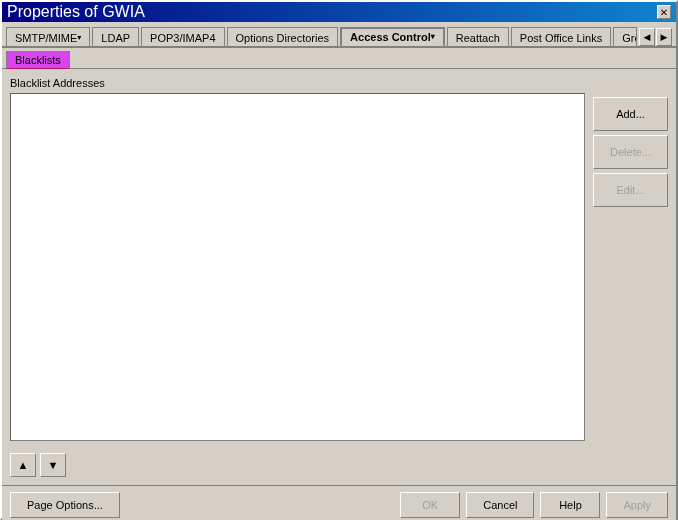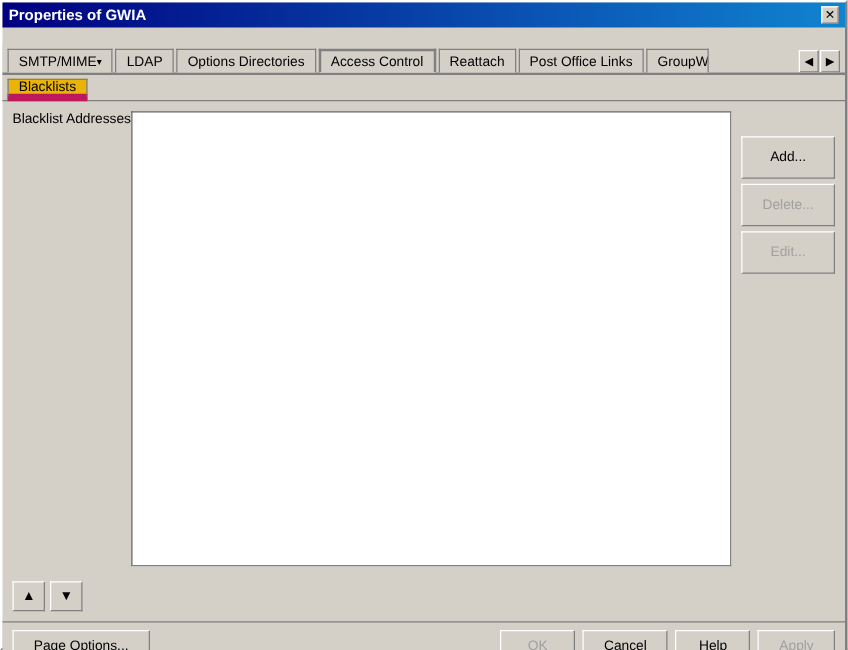--- a/index.html
+++ b/index.html
@@ -34,22 +34,22 @@
       background: linear-gradient(to right, #000080, #1084d0);
       color: white;
       padding: 3px 5px;
       display: flex;
       justify-content: space-between;
       align-items: center;
       height: 20px;
     }
 
     .title-bar-text {
-      font-weight: bold;
-      font-size: 12px;
+      font-weight: normal;
+      font-size: 16px;
       color: white;
     }
 
     .title-bar-close {
       width: 14px;
       height: 14px;
       background: #d4d0c8;
       border: 1px solid #ffffff;
       border-right-color: #808080;
       border-bottom-color: #808080;
@@ -62,21 +62,20 @@
     }
 
     .tabs-container {
       background: #d4d0c8;
       padding: 4px 4px 0 4px;
       display: flex;
       align-items: flex-end;
       border-bottom: 2px solid #808080;
       flex-wrap: nowrap;
       overflow: hidden;
-      margin-top: 12px;
     }
 
     .tab {
       padding: 3px 8px;
       border: 1px solid #808080;
       border-bottom: none;
       background: #d4d0c8;
       cursor: pointer;
       margin-right: 2px;
       white-space: nowrap;
@@ -114,22 +113,22 @@
       cursor: pointer;
       margin-right: 2px;
       height: 18px;
       display: flex;
       align-items: center;
       top: 1px;
       position: relative;
     }
 
     .subtab.active {
-      background: #eab308;
-      border-bottom: 6px solid #be185d;
+      background: #d946ef;
+      border-bottom: 1px solid #be185d;
       z-index: 5;
     }
 
     .tab-nav-arrows {
       display: flex;
       margin-left: auto;
       align-items: center;
       gap: 1px;
     }
 
@@ -150,21 +149,21 @@
     .main-content {
       display: flex;
       gap: 8px;
       flex: 1;
       padding: 8px;
     }
 
     .list-section {
       flex: 1;
       display: flex;
-      flex-direction: row;
+      flex-direction: column;
     }
 
     .list-label {
       margin-bottom: 4px;
       font-size: 11px;
     }
 
     .list-box {
       flex: 1;
       background: white;
@@ -274,23 +273,26 @@
 
   <div class="tabs-container">
     <div class="tab">
       <span>SMTP/MIME</span>
       <span class="dropdown-arrow"> ▾</span>
     </div>
     <div class="tab">
       <span>LDAP</span>
     </div>
     <div class="tab">
+      <span>POP3/IMAP4</span>
+    </div>
+    <div class="tab">
       <span>Options Directories</span>
     </div>
-    <div class="tab active" style="border:2px solid #808080; border-bottom:2px solid #d4d0c8; font-weight:normal;flex-direction:column;">
+    <div class="tab active" style="border:2px solid #808080; border-bottom:2px solid #d4d0c8; font-weight:bold;">
       <span>Access Control</span>
       <span class="dropdown-arrow"> ▾</span>
     </div>
     <div class="tab">
       <span>Reattach</span>
     </div>
     <div class="tab">
       <span>Post Office Links</span>
     </div>
     <div class="tab" style="max-width:50px; overflow:hidden;">

